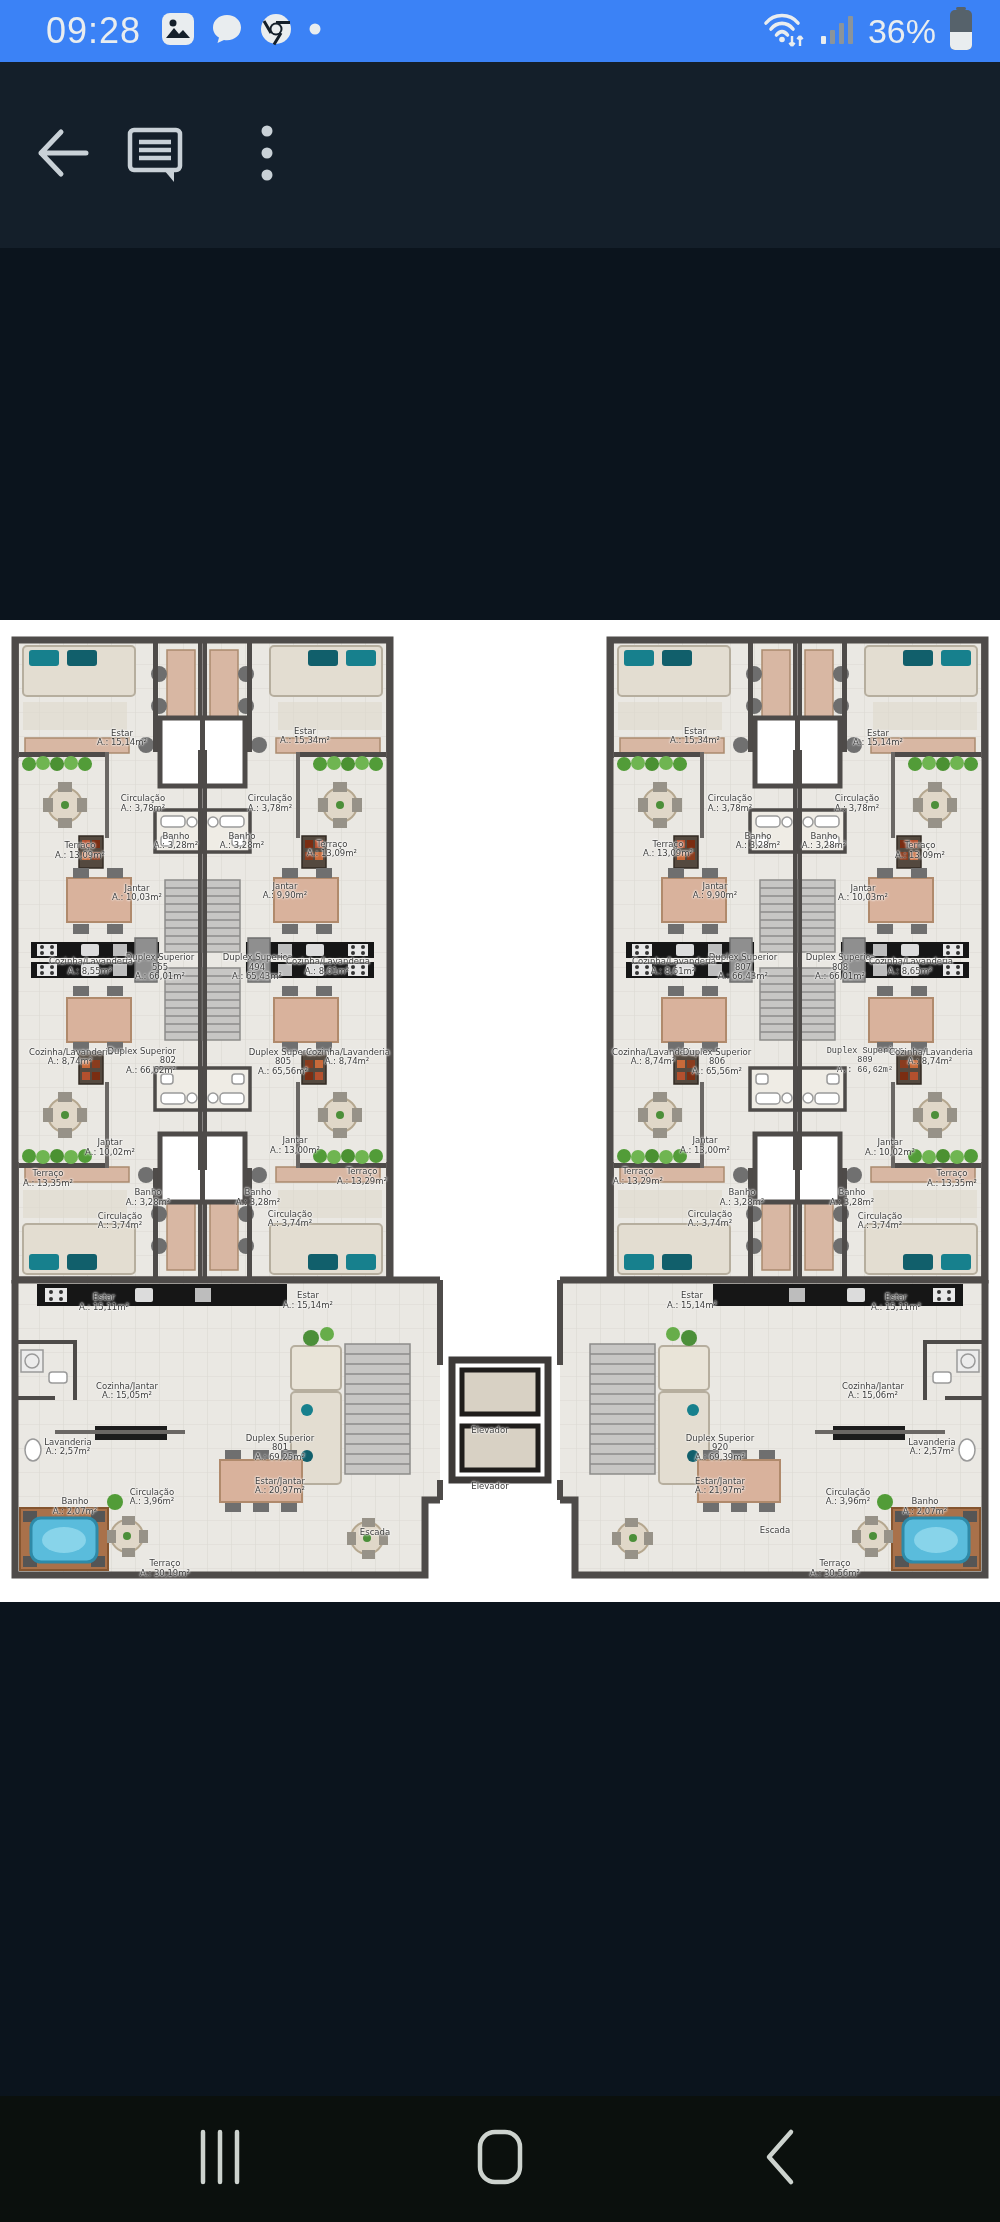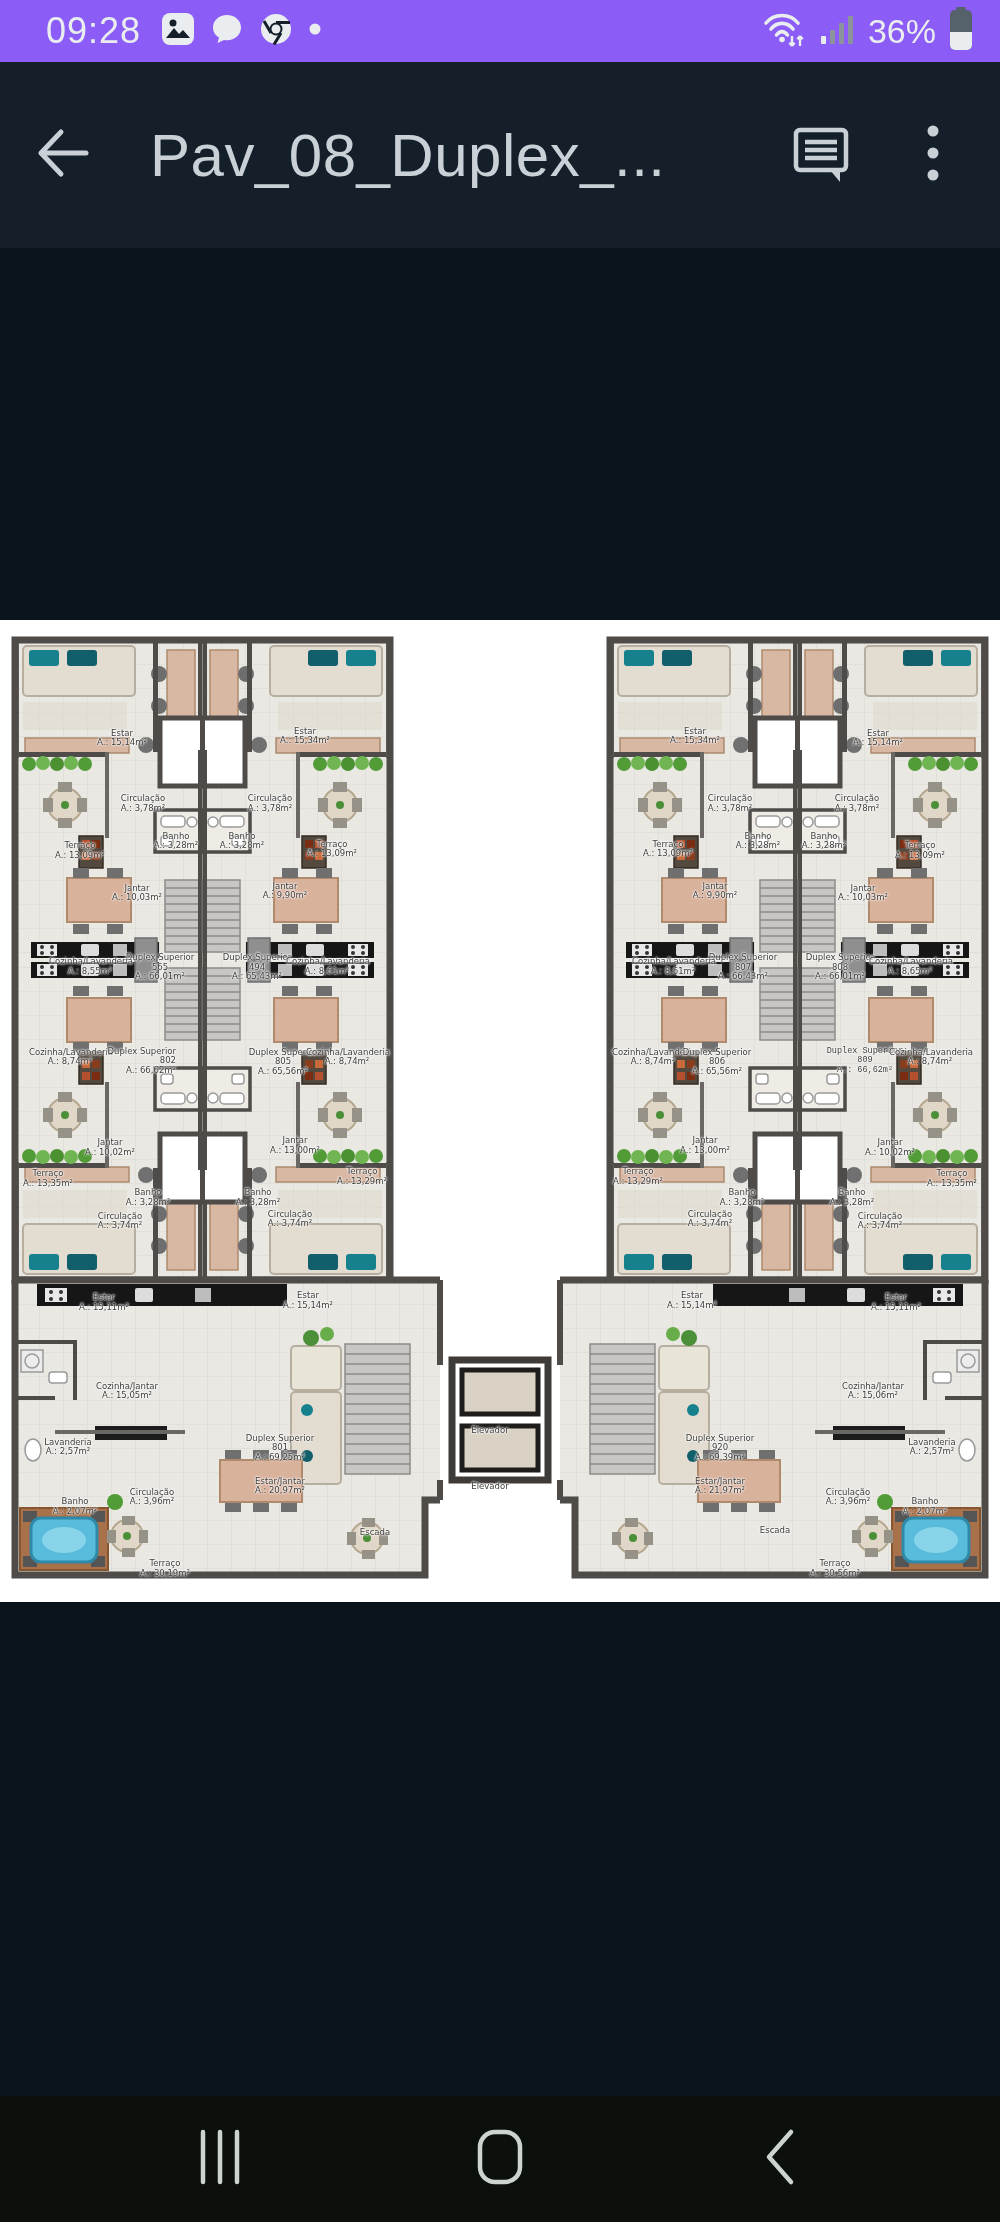--- a/index.html
+++ b/index.html
@@ -1,17 +1,17 @@
 <!DOCTYPE html>
 <html><head>
 <meta charset="utf-8">
 <style>
   html,body{margin:0;padding:0;}
   body{width:1000px;height:2222px;background:#0b141d;font-family:"Liberation Sans",sans-serif;overflow:hidden;}
-  .status-bar{height:62px;background:#8b5cf6;display:flex;align-items:center;box-sizing:border-box;padding:0 16px;color:#e9edef;}
+  .status-bar{height:62px;background:#3b82f6;display:flex;align-items:center;box-sizing:border-box;padding:0 16px;color:#e9edef;}
   .time{font-size:36px;margin-left:30px;letter-spacing:1px;}
   .s-icons{display:flex;align-items:center;gap:15px;margin-left:20px;}
   .s-right{margin-left:auto;display:flex;align-items:center;gap:12px;margin-right:10px;}
   .pct{font-size:34px;}
   .app-bar{height:186px;background:#141f2a;display:flex;align-items:center;box-sizing:border-box;padding:0 34px;}
   .back-btn{width:90px;display:flex;align-items:center;justify-content:flex-start;cursor:pointer;}
   .page-title{flex:1;margin-left:26px;font-size:60px;color:#c9d1d7;letter-spacing:0.5px;white-space:nowrap;overflow:hidden;}
   .action-btn{cursor:pointer;display:flex;align-items:center;justify-content:center;}
   .comment-btn{margin-right:74px;}
   .overflow-btn{margin-right:26px;}
@@ -90,21 +90,20 @@
 </div>
 
 <div class="app-bar">
   <div class="back-btn">
     <span>
       <svg width="58" height="54" viewBox="0 0 58 54">
           <path d="M27 6 L7 27 L27 48 M7 27 H52" stroke="#c9d1d7" stroke-width="5" fill="none" stroke-linecap="round" stroke-linejoin="round"></path>
         </svg>
     </span>
   </div>
-  <div class="page-title">Pav_08_Duplex_...</div>
   <div class="action-btn comment-btn">
     <span>
       <svg width="62" height="62" viewBox="0 0 62 62">
           <rect x="6" y="8" width="50" height="40" rx="4" stroke="#c9d1d7" stroke-width="4.5" fill="none"></rect>
           <path d="M15 20 H47 M15 28 H47 M15 36 H47" stroke="#c9d1d7" stroke-width="4.5"></path>
           <path d="M40 48 L50 60 L50 48 Z" fill="#c9d1d7"></path>
         </svg>
     </span>
   </div>
   <div class="action-btn overflow-btn">

